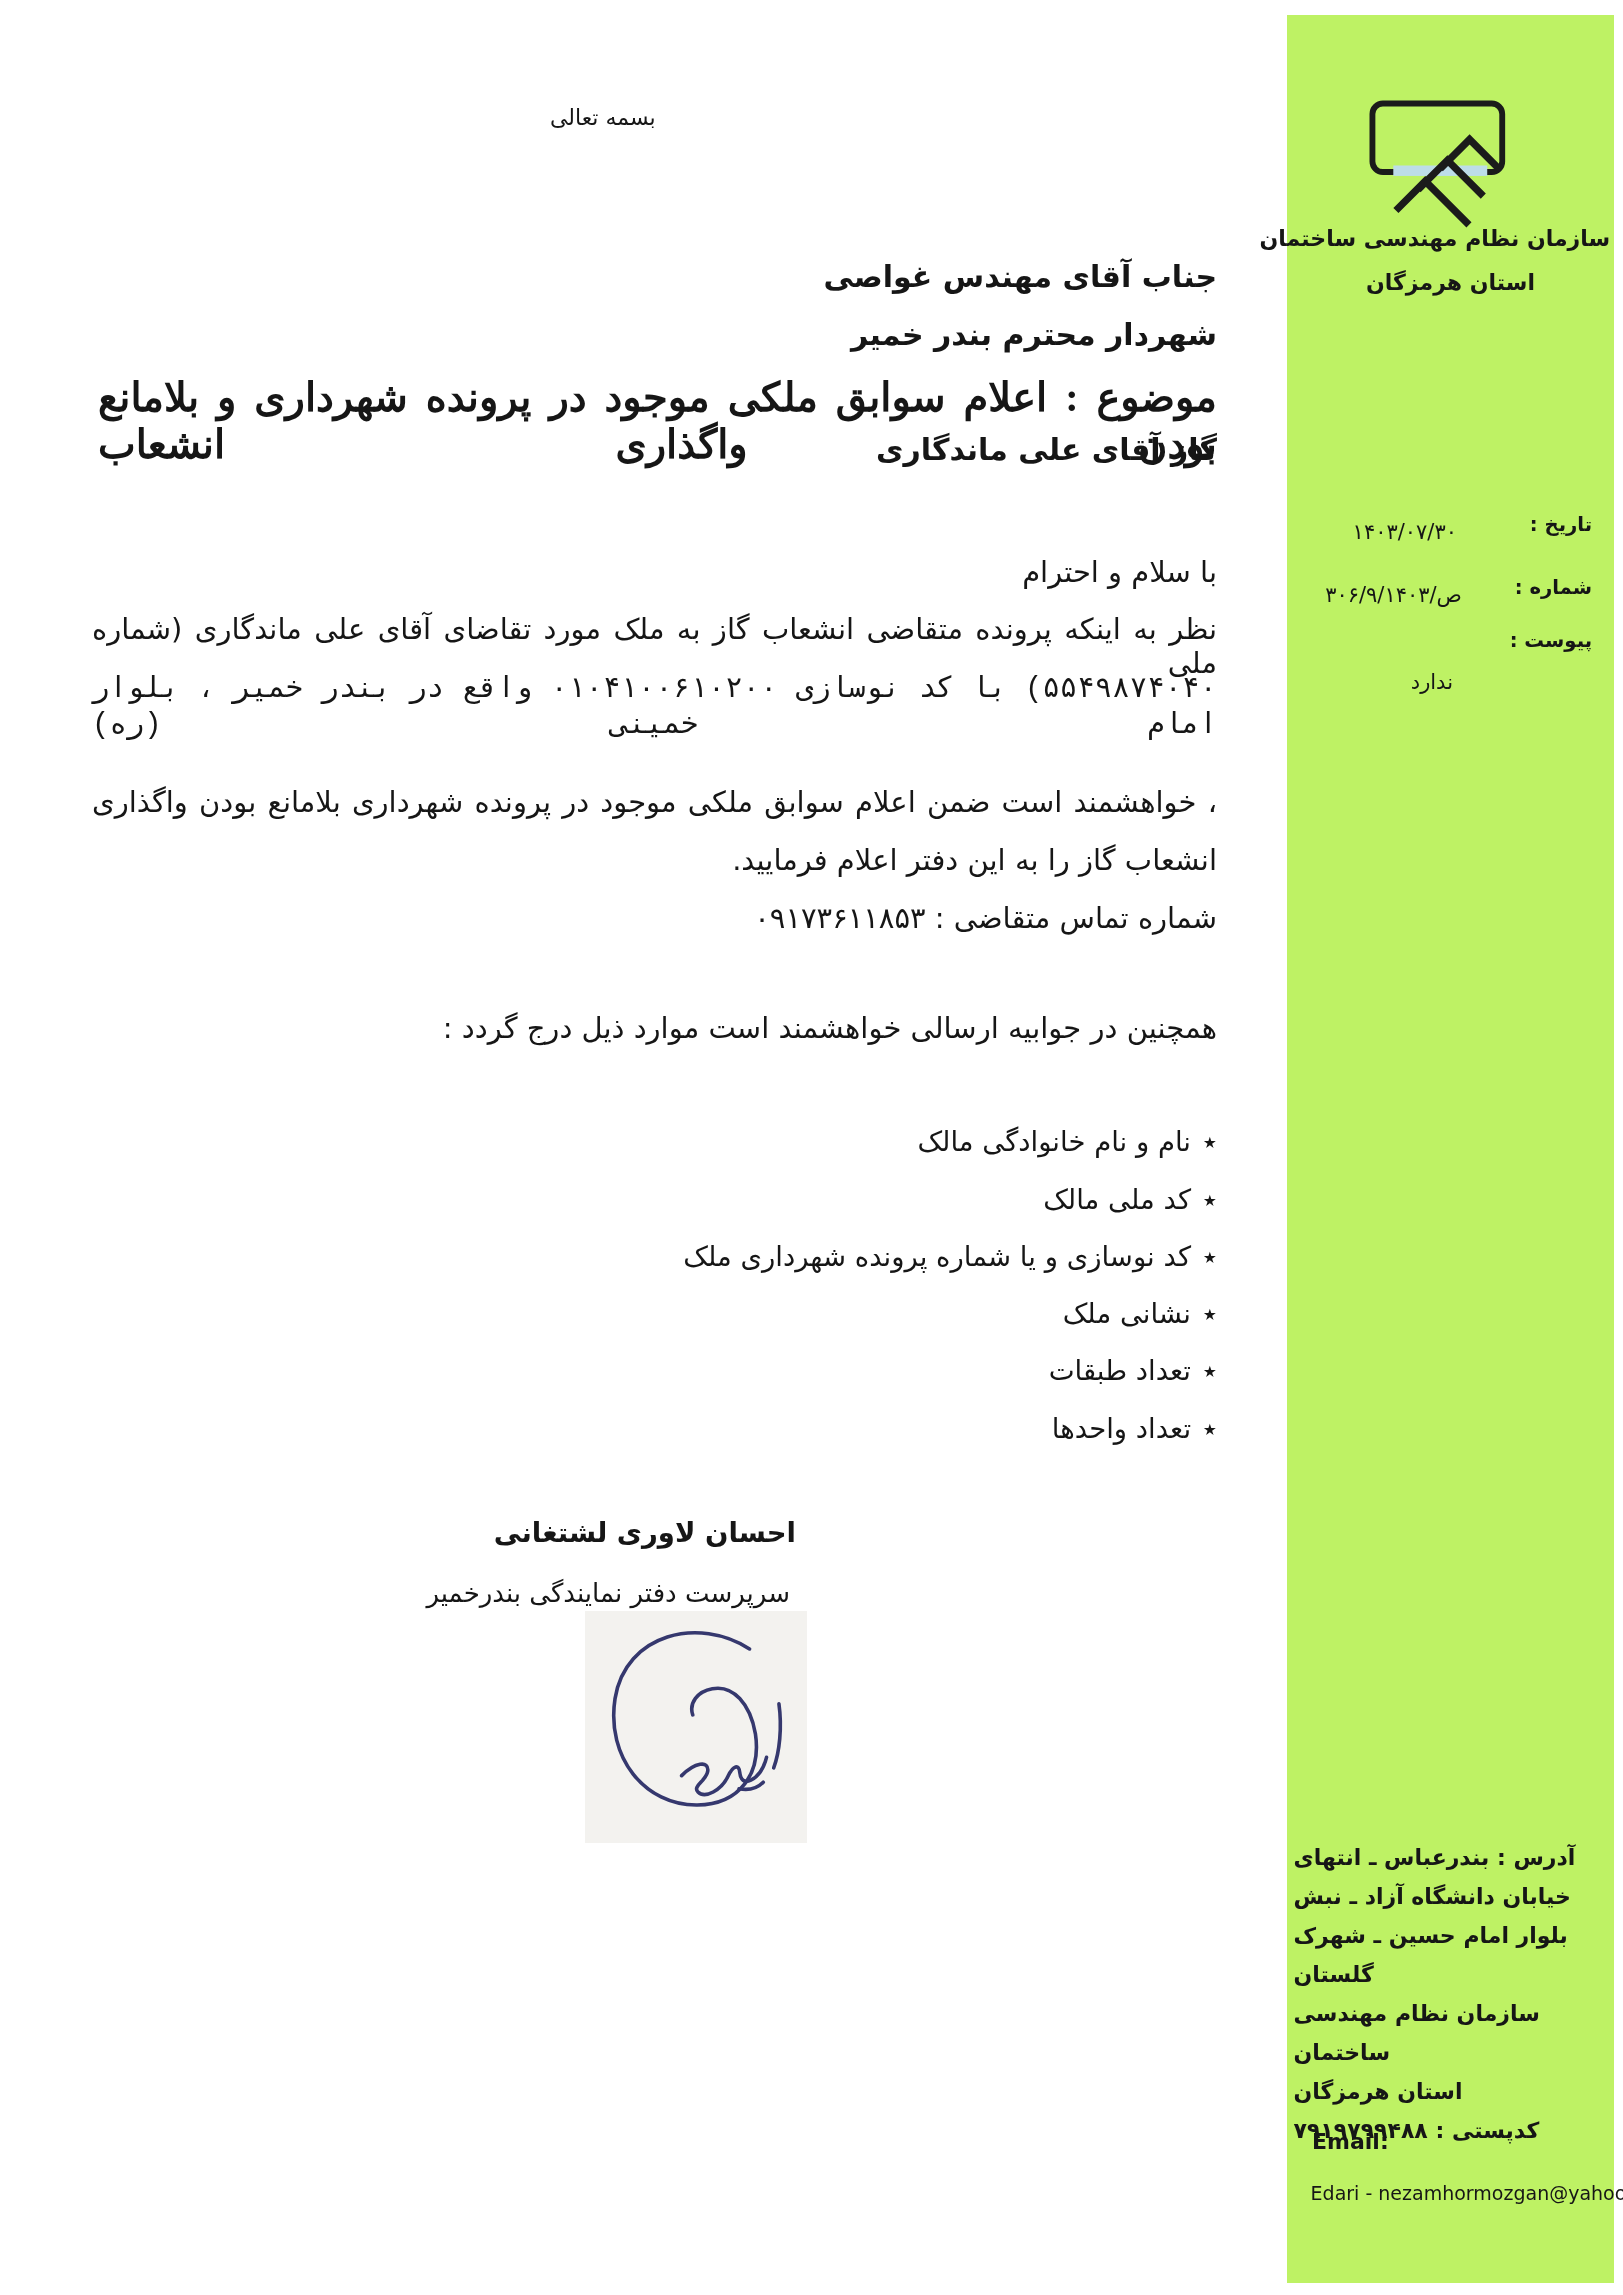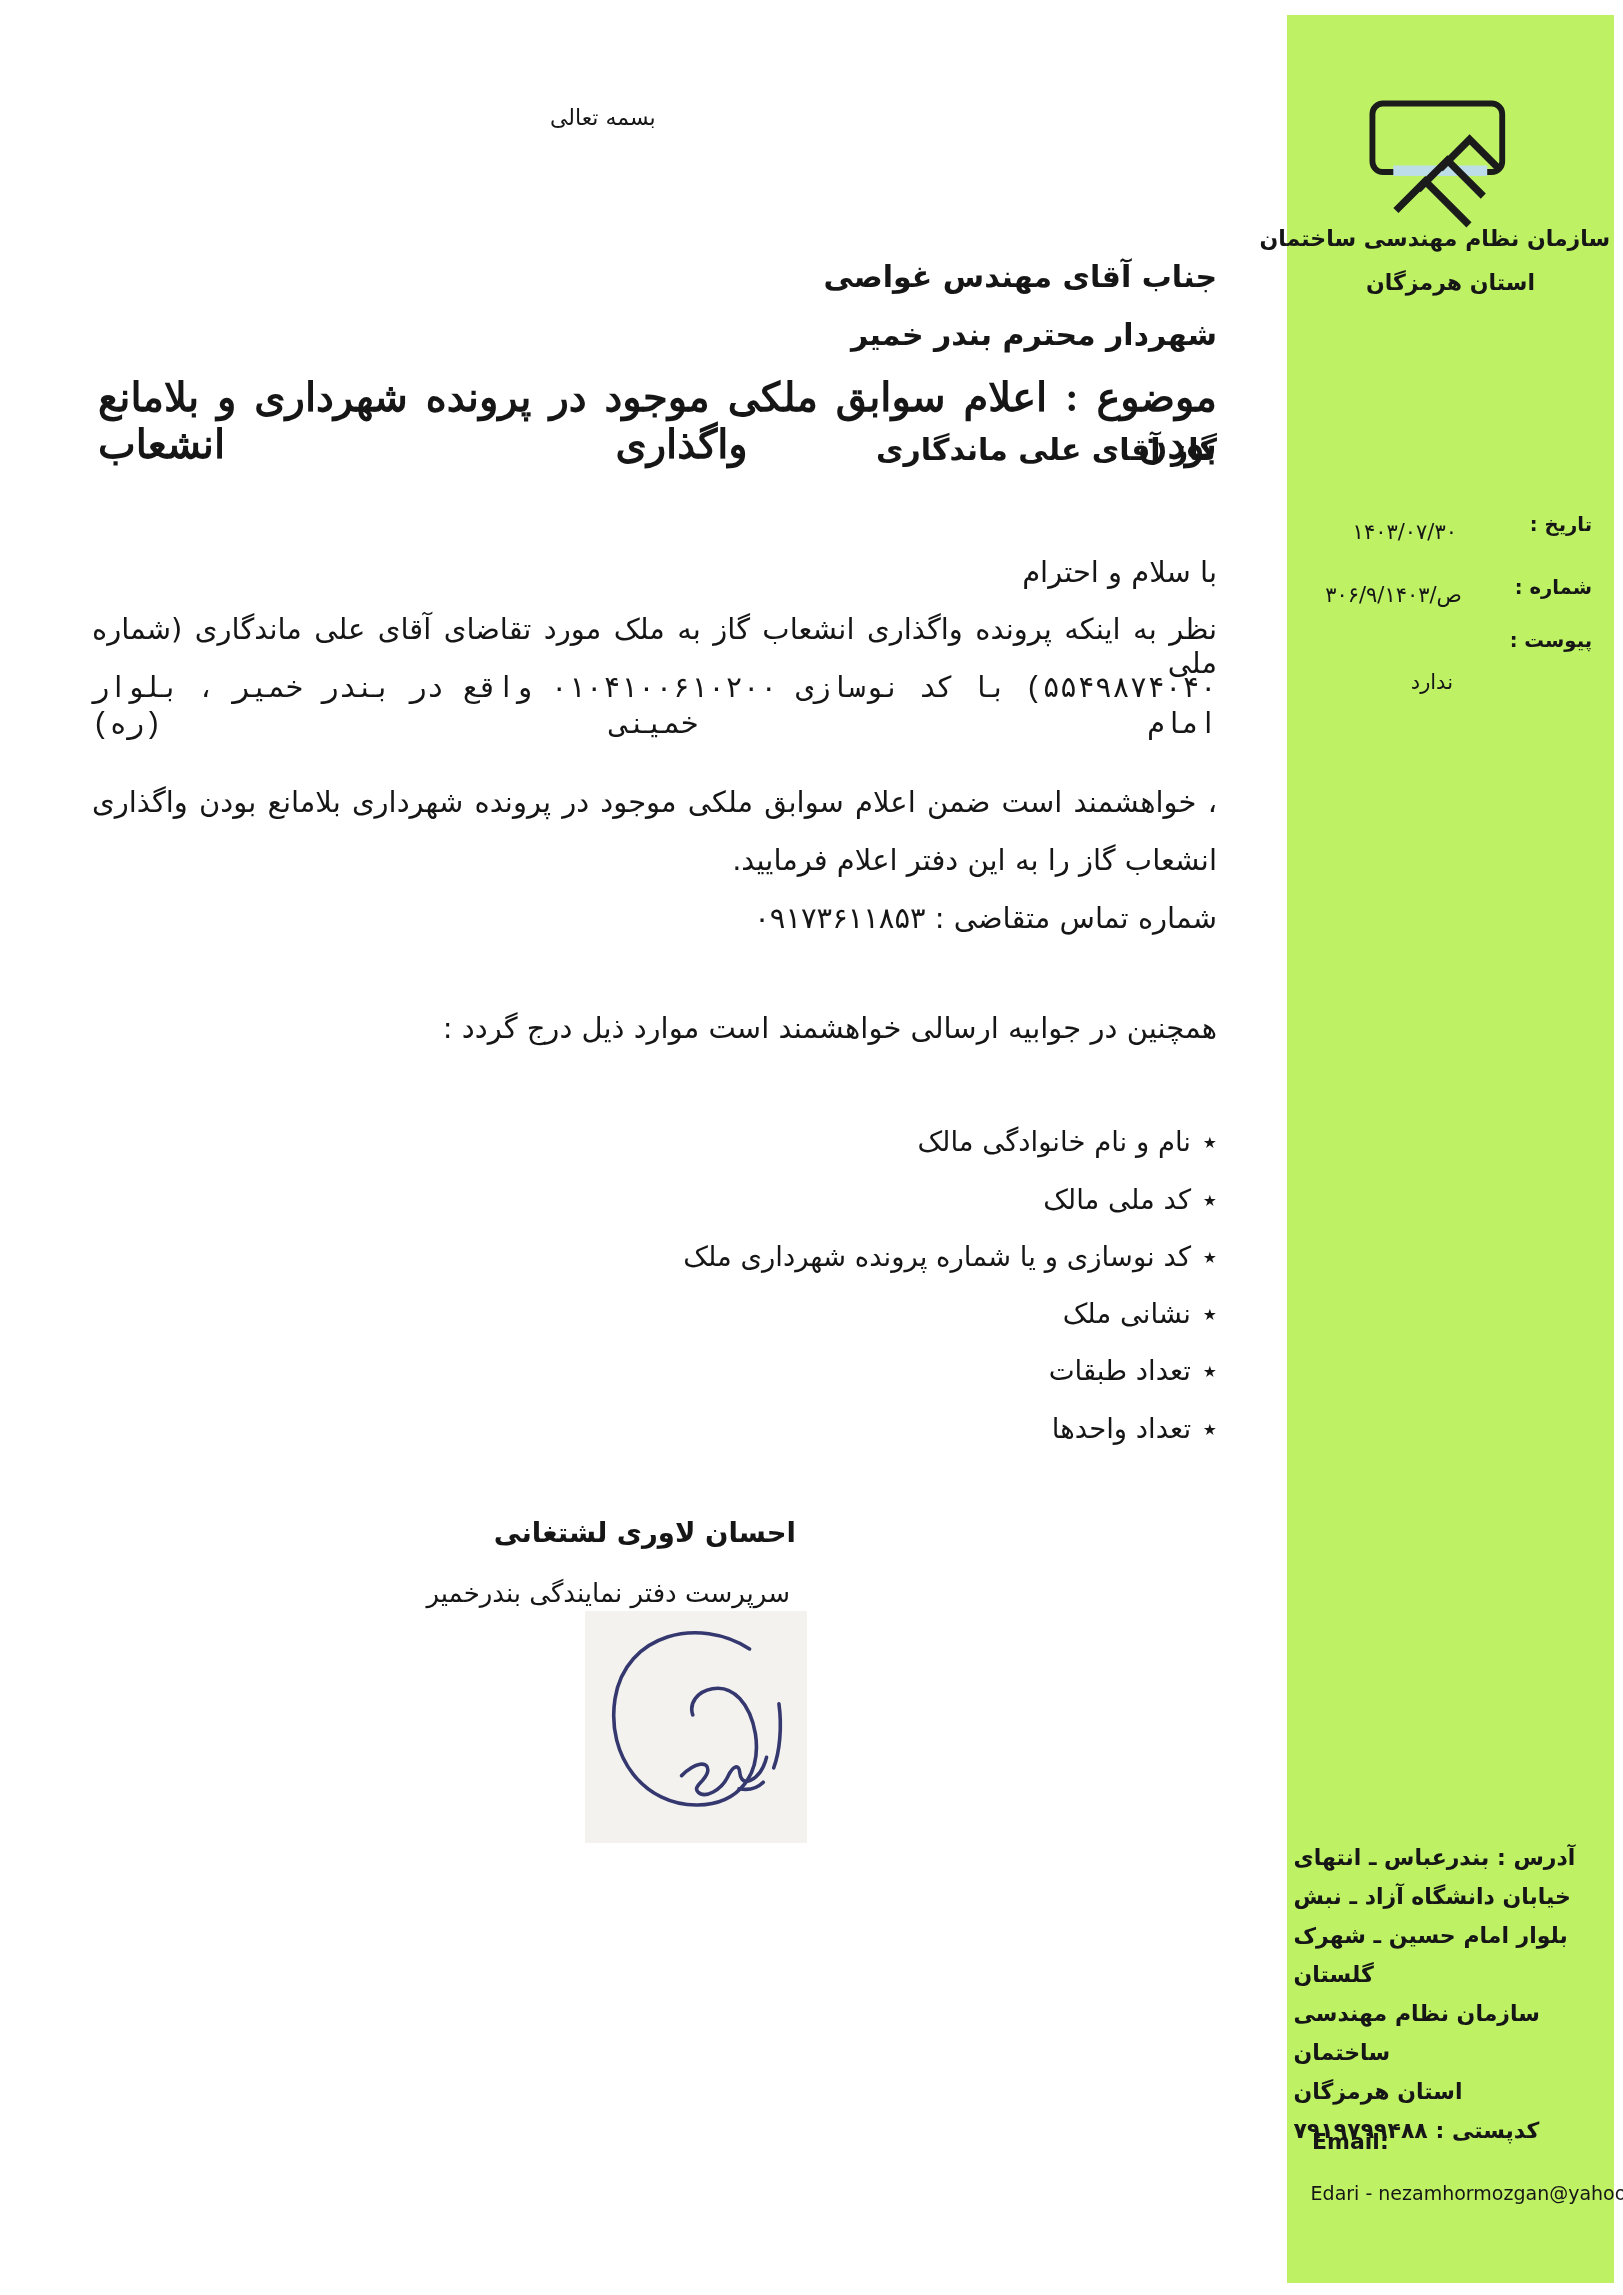--- a/index.html
+++ b/index.html
@@ -39,21 +39,21 @@
   <div class="abs bism rtl" style="left:550px;top:105px;width:236px;">بسمه تعالی</div>
 
   <div class="abs hline rtl nw" style="right:406px;top:259px;text-align:right;">جناب آقای مهندس غواصی</div>
   <div class="abs hline rtl nw" style="right:406px;top:317px;">شهردار محترم بندر خمیر</div>
 
   <div class="abs jhead rtl" style="left:98px;top:374px;width:1119px;">موضوع : اعلام سوابق ملکی موجود در پرونده شهرداری و بلامانع بودن واگذاری انشعاب</div>
   <div class="abs hline rtl nw" style="right:406px;top:432px;">گاز آقای علی ماندگاری</div>
 
   <div class="abs bline rtl nw" style="right:406px;top:555px;">با سلام و احترام</div>
 
-  <div class="abs jline rtl" style="left:92px;top:612px;width:1125px;">نظر به اینکه پرونده واگذاری انشعاب گاز به ملک مورد تقاضای آقای علی ماندگاری (شماره ملی</div>
+  <div class="abs jline rtl" style="left:92px;top:612px;width:1125px;">نظر به اینکه پرونده متقاضی انشعاب گاز به ملک مورد تقاضای آقای علی ماندگاری (شماره ملی</div>
   <div class="abs jline rtl" style="left:92px;top:670px;width:1125px;font-family:Liberation Mono, monospace;">۵۵۴۹۸۷۴۰۴۰) با کد نوسازی ۰۱۰۴۱۰۰۶۱۰۲۰۰ واقع در بندر خمیر ، بلوار امام خمینی (ره)</div>
   <div class="abs bline rtl nw" style="right:406px;top:843px;">انشعاب گاز را به این دفتر اعلام فرمایید.</div>
   <div class="abs jline rtl" style="left:92px;top:785px;width:1125px;">، خواهشمند است ضمن اعلام سوابق ملکی موجود در پرونده شهرداری بلامانع بودن واگذاری</div>
 
   <div class="abs bline rtl nw" style="right:406px;top:901px;">شماره تماس متقاضی : ۰۹۱۷۳۶۱۱۸۵۳</div>
 
   <div class="abs bline rtl nw" style="right:406px;top:1011px;">همچنین در جوابیه ارسالی خواهشمند است موارد ذیل درج گردد :</div>
 
   <div class="abs bullet-row rtl nw" style="right:406px;top:1125px;">
     <span class="bullet-star">٭</span><span>نام و نام خانوادگی مالک</span>

